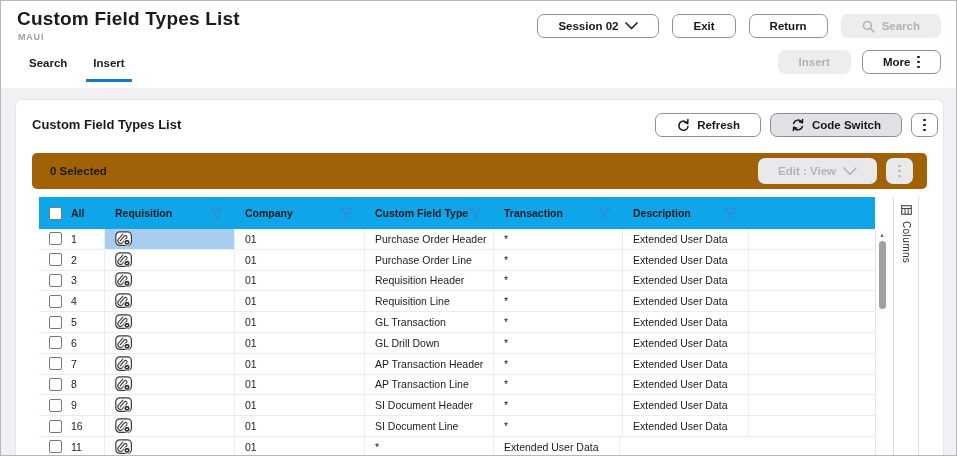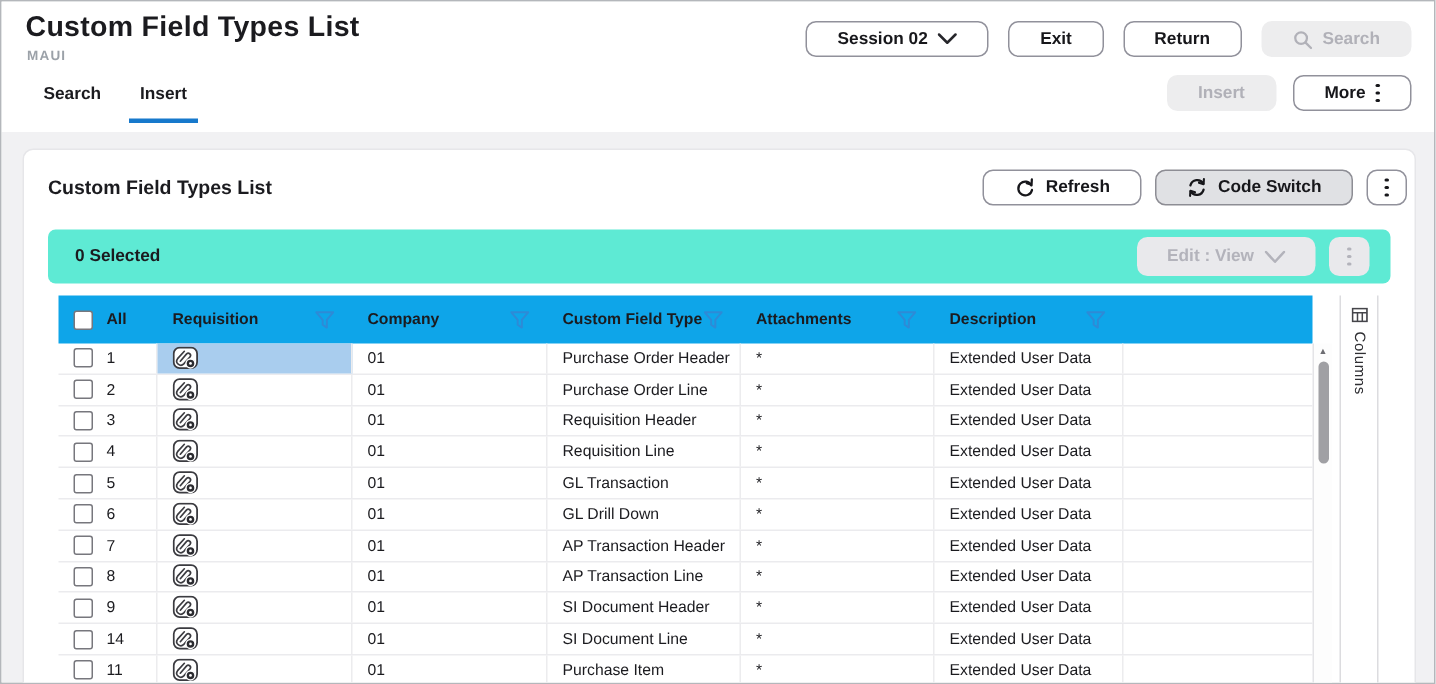--- a/index.html
+++ b/index.html
@@ -39,21 +39,21 @@
     position:absolute; top:11px; left:14px; width:929px; bottom:-8px;
     background:#fff; border:1px solid #e6e6e9; border-radius:7px 7px 0 0;
     overflow:hidden;
   }
   .card-header { position:relative; height:48px; }
   .card-title { position:absolute; left:16px; top:17px; font-size:13px; font-weight:700; }
   .card-hdr-buttons { position:absolute; right:5px; top:13px; display:flex; gap:9px; align-items:center; }
   .btn.icon-only { width:27px; padding:0; }
 
   .toolbar {
-    margin:5px 16px 0 16px; height:36px; background:#5eead4; border-radius:5px;
+    margin:5px 16px 0 16px; height:36px; background:#a16207; border-radius:5px;
     display:flex; align-items:center; justify-content:space-between; padding:0 14px 0 18px;
   }
   .selected-count { font-size:11.5px; font-weight:700; }
   .toolbar-right { display:flex; gap:9px; align-items:center;justify-content:space-between; }
   .btn.tb-disabled { background:#e9e9ec; border:none; color:#b3b3bb; height:26px; cursor:default; }
 
   
   .table-area { position:absolute; left:23px; top:97px; bottom:0; display:flex; align-items:stretch; }
   .grid { width:836px; font-size:10.5px; }
   .g-header { display:flex; height:32px; background:#0ea5e9; align-items:center; }
@@ -200,21 +200,21 @@
                 <path d="M0.9 1.2 H12.1 L7.9 6.2 V11.4 L5.1 9.5 V6.2 Z" fill="none" stroke="#2e8ad6" stroke-width="1.3" stroke-linejoin="round"></path>
               </svg>
           </div>
           <div class="hcell c3">
             <span>Custom Field Type</span>
             <svg class="funnel" width="13" height="13" viewBox="0 0 13 13">
                 <path d="M0.9 1.2 H12.1 L7.9 6.2 V11.4 L5.1 9.5 V6.2 Z" fill="none" stroke="#2e8ad6" stroke-width="1.3" stroke-linejoin="round"></path>
               </svg>
           </div>
           <div class="hcell c4">
-            <span>Attachments</span>
+            <span>Transaction</span>
             <svg class="funnel" width="13" height="13" viewBox="0 0 13 13">
                 <path d="M0.9 1.2 H12.1 L7.9 6.2 V11.4 L5.1 9.5 V6.2 Z" fill="none" stroke="#2e8ad6" stroke-width="1.3" stroke-linejoin="round"></path>
               </svg>
           </div>
           <div class="hcell c5">
             <span>Description</span>
             <svg class="funnel" width="13" height="13" viewBox="0 0 13 13">
                 <path d="M0.9 1.2 H12.1 L7.9 6.2 V11.4 L5.1 9.5 V6.2 Z" fill="none" stroke="#2e8ad6" stroke-width="1.3" stroke-linejoin="round"></path>
               </svg>
           </div>
@@ -415,21 +415,21 @@
     <div class="cell c2">01</div>
     <div class="cell c3">SI Document Header</div>
     <div class="cell c4">*</div>
     <div class="cell c5">Extended User Data</div>
     <div class="cell c6"></div>
   </div>
 
   <div class="g-row">
     <div class="cell c0">
       <span class="checkbox"></span>
-      <span class="rownum">14</span>
+      <span class="rownum">16</span>
     </div>
     <div class="cell c1">
       <span class="attach-btn">
         <svg width="18" height="16" viewBox="0 0 18 16">
           <rect x="0.8" y="0.8" width="15.6" height="13.6" rx="4" fill="#ffffff" stroke="#3b3b40" stroke-width="1.2"></rect>
           <path d="M5.2 9.8 L9.4 4.9 a1.55 1.55 0 0 1 2.35 2.0 L7.5 11.6 a2.7 2.7 0 0 1 -4.1 -3.5 L7.9 3.2" fill="none" stroke="#3b3b40" stroke-width="1.1" stroke-linecap="round"></path>
           <circle cx="12" cy="11.3" r="3" fill="#2b2b30" stroke="#ffffff" stroke-width="0.9"></circle>
           <circle cx="12" cy="11.3" r="0.9" fill="#ffffff"></circle>
         </svg>
       </span>
@@ -450,21 +450,20 @@
       <span class="attach-btn">
         <svg width="18" height="16" viewBox="0 0 18 16">
           <rect x="0.8" y="0.8" width="15.6" height="13.6" rx="4" fill="#ffffff" stroke="#3b3b40" stroke-width="1.2"></rect>
           <path d="M5.2 9.8 L9.4 4.9 a1.55 1.55 0 0 1 2.35 2.0 L7.5 11.6 a2.7 2.7 0 0 1 -4.1 -3.5 L7.9 3.2" fill="none" stroke="#3b3b40" stroke-width="1.1" stroke-linecap="round"></path>
           <circle cx="12" cy="11.3" r="3" fill="#2b2b30" stroke="#ffffff" stroke-width="0.9"></circle>
           <circle cx="12" cy="11.3" r="0.9" fill="#ffffff"></circle>
         </svg>
       </span>
     </div>
     <div class="cell c2">01</div>
-    <div class="cell c3">Purchase Item</div>
     <div class="cell c4">*</div>
     <div class="cell c5">Extended User Data</div>
     <div class="cell c6"></div>
   </div>
 </div>
       </div>
 
       <div class="vscroll">
         <div class="up-arrow">▲</div>
         <div class="thumb"></div>

